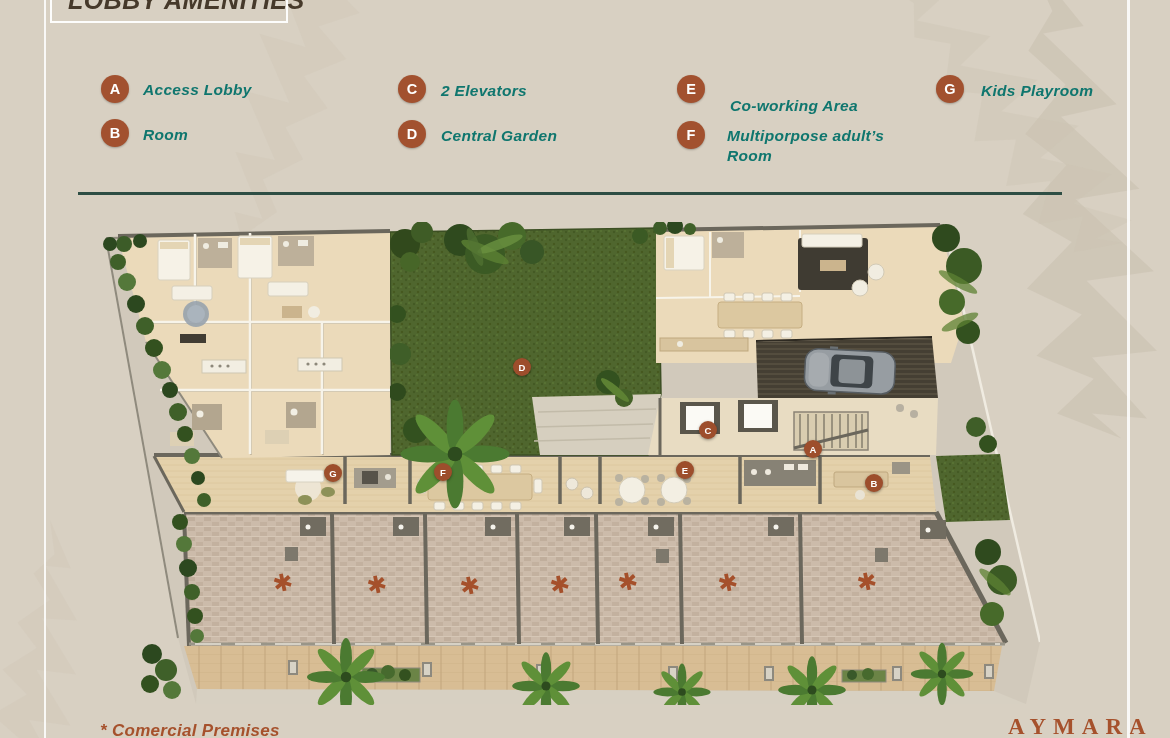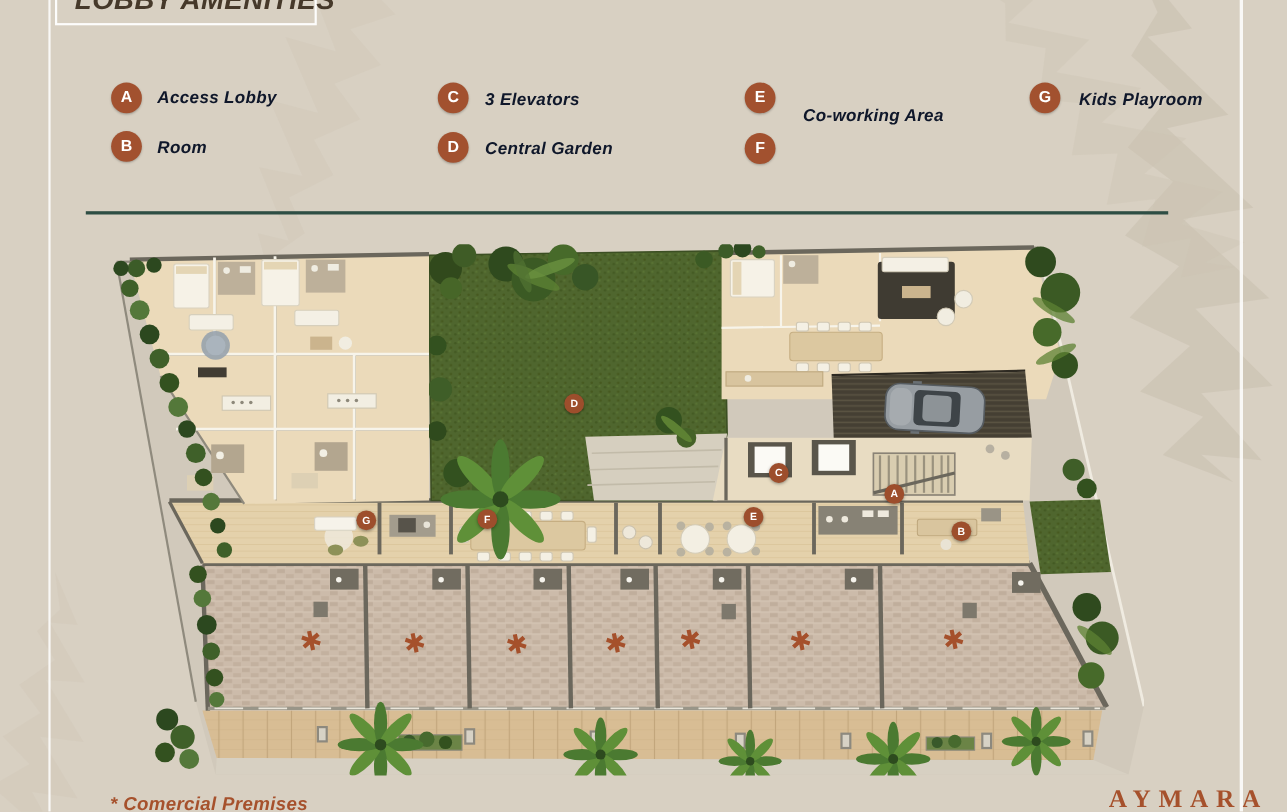--- a/index.html
+++ b/index.html
@@ -15,21 +15,21 @@
 
   
   #title-box{position:absolute;left:50px;top:-47px;width:234px;height:66px;
              border:2px solid rgba(255,255,255,.95);z-index:3;}
   #page-title{position:absolute;left:16px;bottom:6px;white-space:nowrap;
               font:800 italic 25px "Liberation Sans",sans-serif;
               color:#46392a;letter-spacing:.5px;}
   .legend-badge{position:absolute;width:28px;height:28px;border-radius:50%;
                 background:#a2512f;color:#fff;display:flex;align-items:center;justify-content:center;
                 font:700 14.5px "Liberation Sans",sans-serif;box-shadow:0 1px 2px rgba(0,0,0,.25);z-index:3;}
-  .legend-label{position:absolute;color:#0f172a;z-index:3;
+  .legend-label{position:absolute;color:#0f766e;z-index:3;
                 font:700 italic 15.5px "Liberation Sans",sans-serif;letter-spacing:.3px;line-height:1.28;}
 
   #divider{position:absolute;left:78px;top:192px;width:984px;height:3px;background:#2e4e44;z-index:3;}
 
   
   #plan{position:absolute;left:100px;top:222px;width:940px;height:483px;z-index:2;}
   #plan svg{position:absolute;left:0;top:0;}
 
   .plan-marker{position:absolute;width:18px;height:18px;border-radius:50%;background:#9d4e2c;
                transform:translate(-50%,-50%);display:flex;align-items:center;justify-content:center;
@@ -73,35 +73,36 @@
   <div class="legend-label" style="left:143px;top:80px;">Access Lobby</div>
 
   <div class="legend-badge" style="left:101px;top:119px;">
       <span>B</span>
     </div>
   <div class="legend-label" style="left:143px;top:125px;">Room</div>
 
   <div class="legend-badge" style="left:398px;top:75px;">
       <span>C</span>
     </div>
-  <div class="legend-label" style="left:441px;top:81px;">3 Elevators</div>
+  <div class="legend-label" style="left:441px;top:81px;">2 Elevators</div>
 
   <div class="legend-badge" style="left:398px;top:120px;">
       <span>D</span>
     </div>
   <div class="legend-label" style="left:441px;top:126px;text-align:right;">Central Garden</div>
 
   <div class="legend-badge" style="left:677px;top:75px;">
       <span>E</span>
     </div>
   <div class="legend-label" style="left:730px;top:96px;">Co-working Area</div>
 
   <div class="legend-badge" style="left:677px;top:121px;">
       <span>F</span>
     </div>
+  <div class="legend-label" style="left:727px;top:126px;width:172px;">Multiporpose adult’s Room</div>
 
   <div class="legend-badge" style="left:936px;top:75px;">
       <span>G</span>
     </div>
   <div class="legend-label" style="left:981px;top:81px;">Kids Playroom</div>
 
   <div id="divider"></div>
 
   <div id="plan">
     <svg width="940" height="483" viewBox="0 0 940 483">

